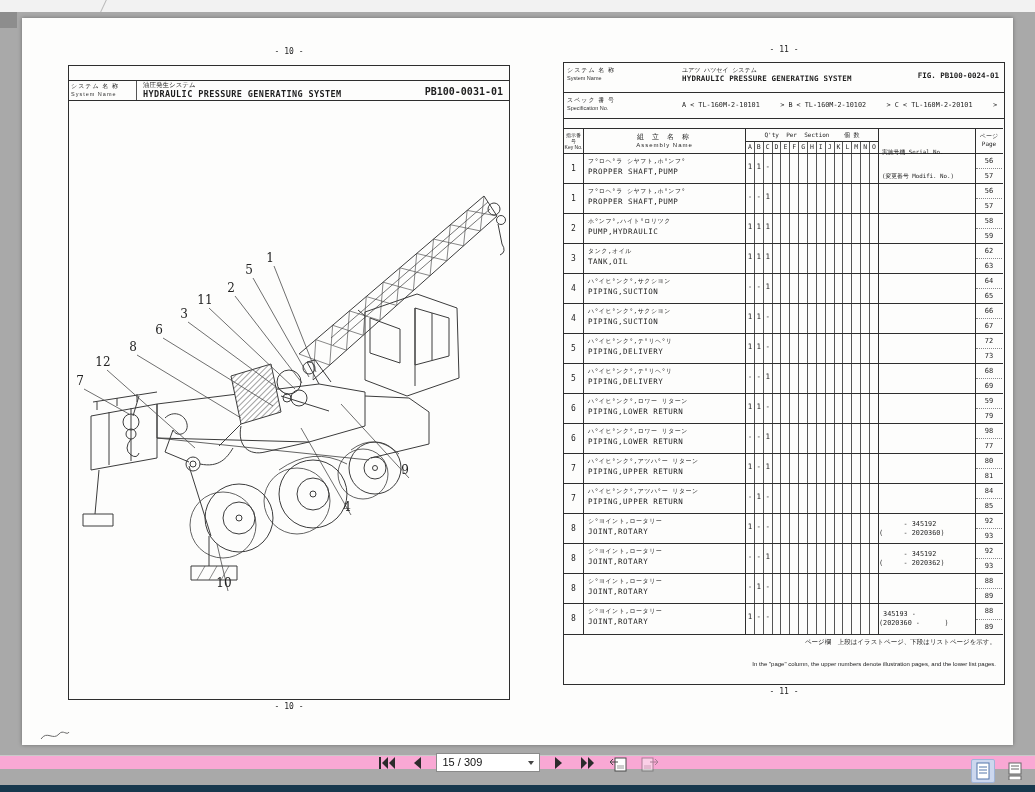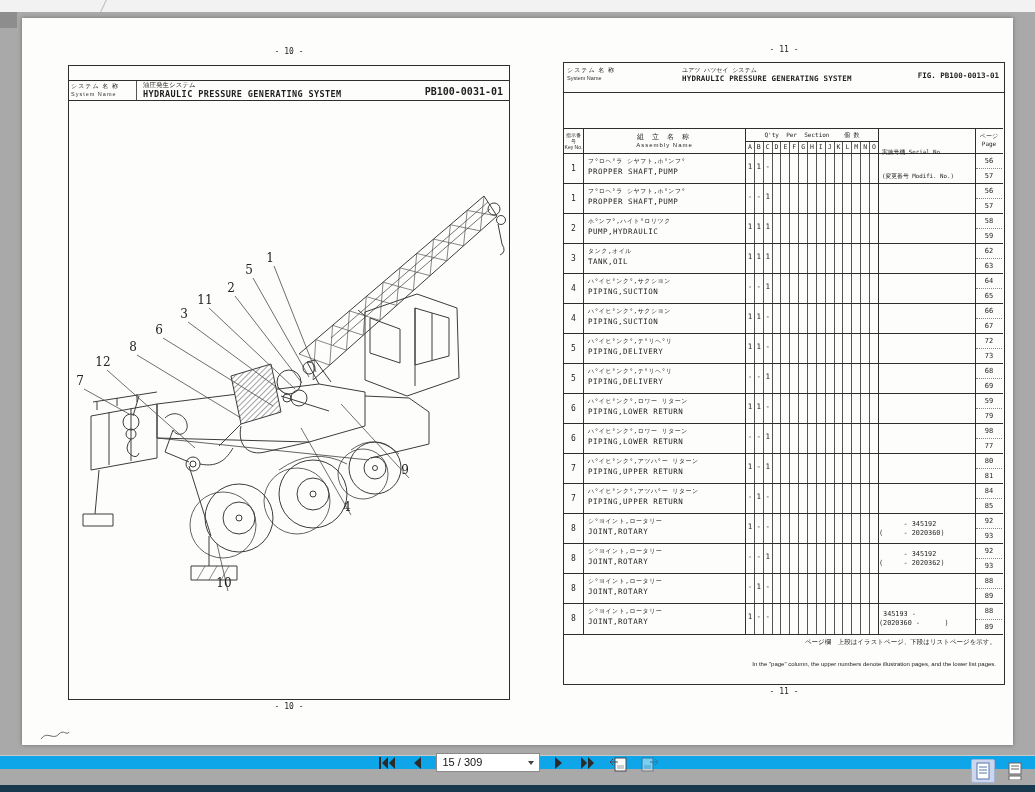--- a/index.html
+++ b/index.html
@@ -77,21 +77,21 @@
   .c-page{width:26px;border-right:none;display:flex;flex-direction:column;}
   .c-page .pg{flex:1;font-size:7px;text-align:center;line-height:14px;}
   .c-page .pg.up{border-bottom:1px dotted #888;}
 
   .rp-note-jp{position:absolute;right:8px;top:575px;font-size:6.5px;font-family:"Liberation Sans",sans-serif;}
   .rp-note-en{position:absolute;right:8px;top:598px;font-size:6px;font-family:"Liberation Sans",sans-serif;color:#222;}
 
   .squiggle{position:absolute;left:16px;top:710px;}
 
   
-  .toolbar{position:absolute;left:0;top:755px;width:1035px;height:14px;background:#0ea5e9;border-top:1px solid #c9c9c9;box-sizing:border-box;}
+  .toolbar{position:absolute;left:0;top:755px;width:1035px;height:14px;background:#f9a8d4;border-top:1px solid #c9c9c9;box-sizing:border-box;}
   .tb-center{position:absolute;left:50%;top:0;height:100%;transform:translateX(-50%);display:flex;align-items:center;gap:8px;}
   .tb-btn{width:22px;height:20px;display:flex;align-items:center;justify-content:center;}
   .pageinput{width:104px;height:19px;background:#fff;border:1px solid #8a8a8a;box-sizing:border-box;position:relative;font-size:11px;color:#111;line-height:17px;padding-left:6px;}
   .pageinput .caret{position:absolute;right:5px;top:7px;width:0;height:0;border-left:3.5px solid transparent;border-right:3.5px solid transparent;border-top:4px solid #444;}
   .layout-toggles{position:absolute;right:8px;top:3px;display:flex;gap:8px;}
   .ltog{width:24px;height:24px;display:flex;align-items:center;justify-content:center;border-radius:2px;}
   .ltog.sel{background:#ccd7ee;border:1px solid #9fb4d8;box-sizing:border-box;}
   .bottom-strip{position:absolute;left:0;top:785px;width:1035px;height:7px;background:#17384d;}
 </style>
 </head>
@@ -260,21 +260,28 @@
       <div class="right-panel">
         <div class="rp-band1">
           <div class="rp-label">
             <div class="jp">システム 名 称</div>
             <div class="en">System    Name</div>
           </div>
           <div class="rp-title">
             <div class="jp">ユアツ ハツセイ システム</div>
             <div class="en">HYDRAULIC PRESSURE GENERATING SYSTEM</div>
           </div>
-          <div class="rp-fig">FIG.  PB100-0013-01</div>
+          <div class="rp-fig">FIG.  PB100-0024-01</div>
+        </div>
+        <div class="rp-band2">
+          <div class="rp-label">
+            <div class="jp">スペック 番 号</div>
+            <div class="en">Specification  No.</div>
+          </div>
+          <div class="rp-spec">A &lt; TL-160M-2-10101     &gt; B &lt; TL-160M-2-10102     &gt; C &lt; TL-160M-2-20101     &gt;</div>
         </div>
 
         <div class="ptable">
           <div class="thead">
             <div class="cell h-key">
               <div>指示番号</div>
               <div>Key No.</div>
             </div>
             <div class="cell h-name">
               <div class="jp">組 立 名 称</div>

